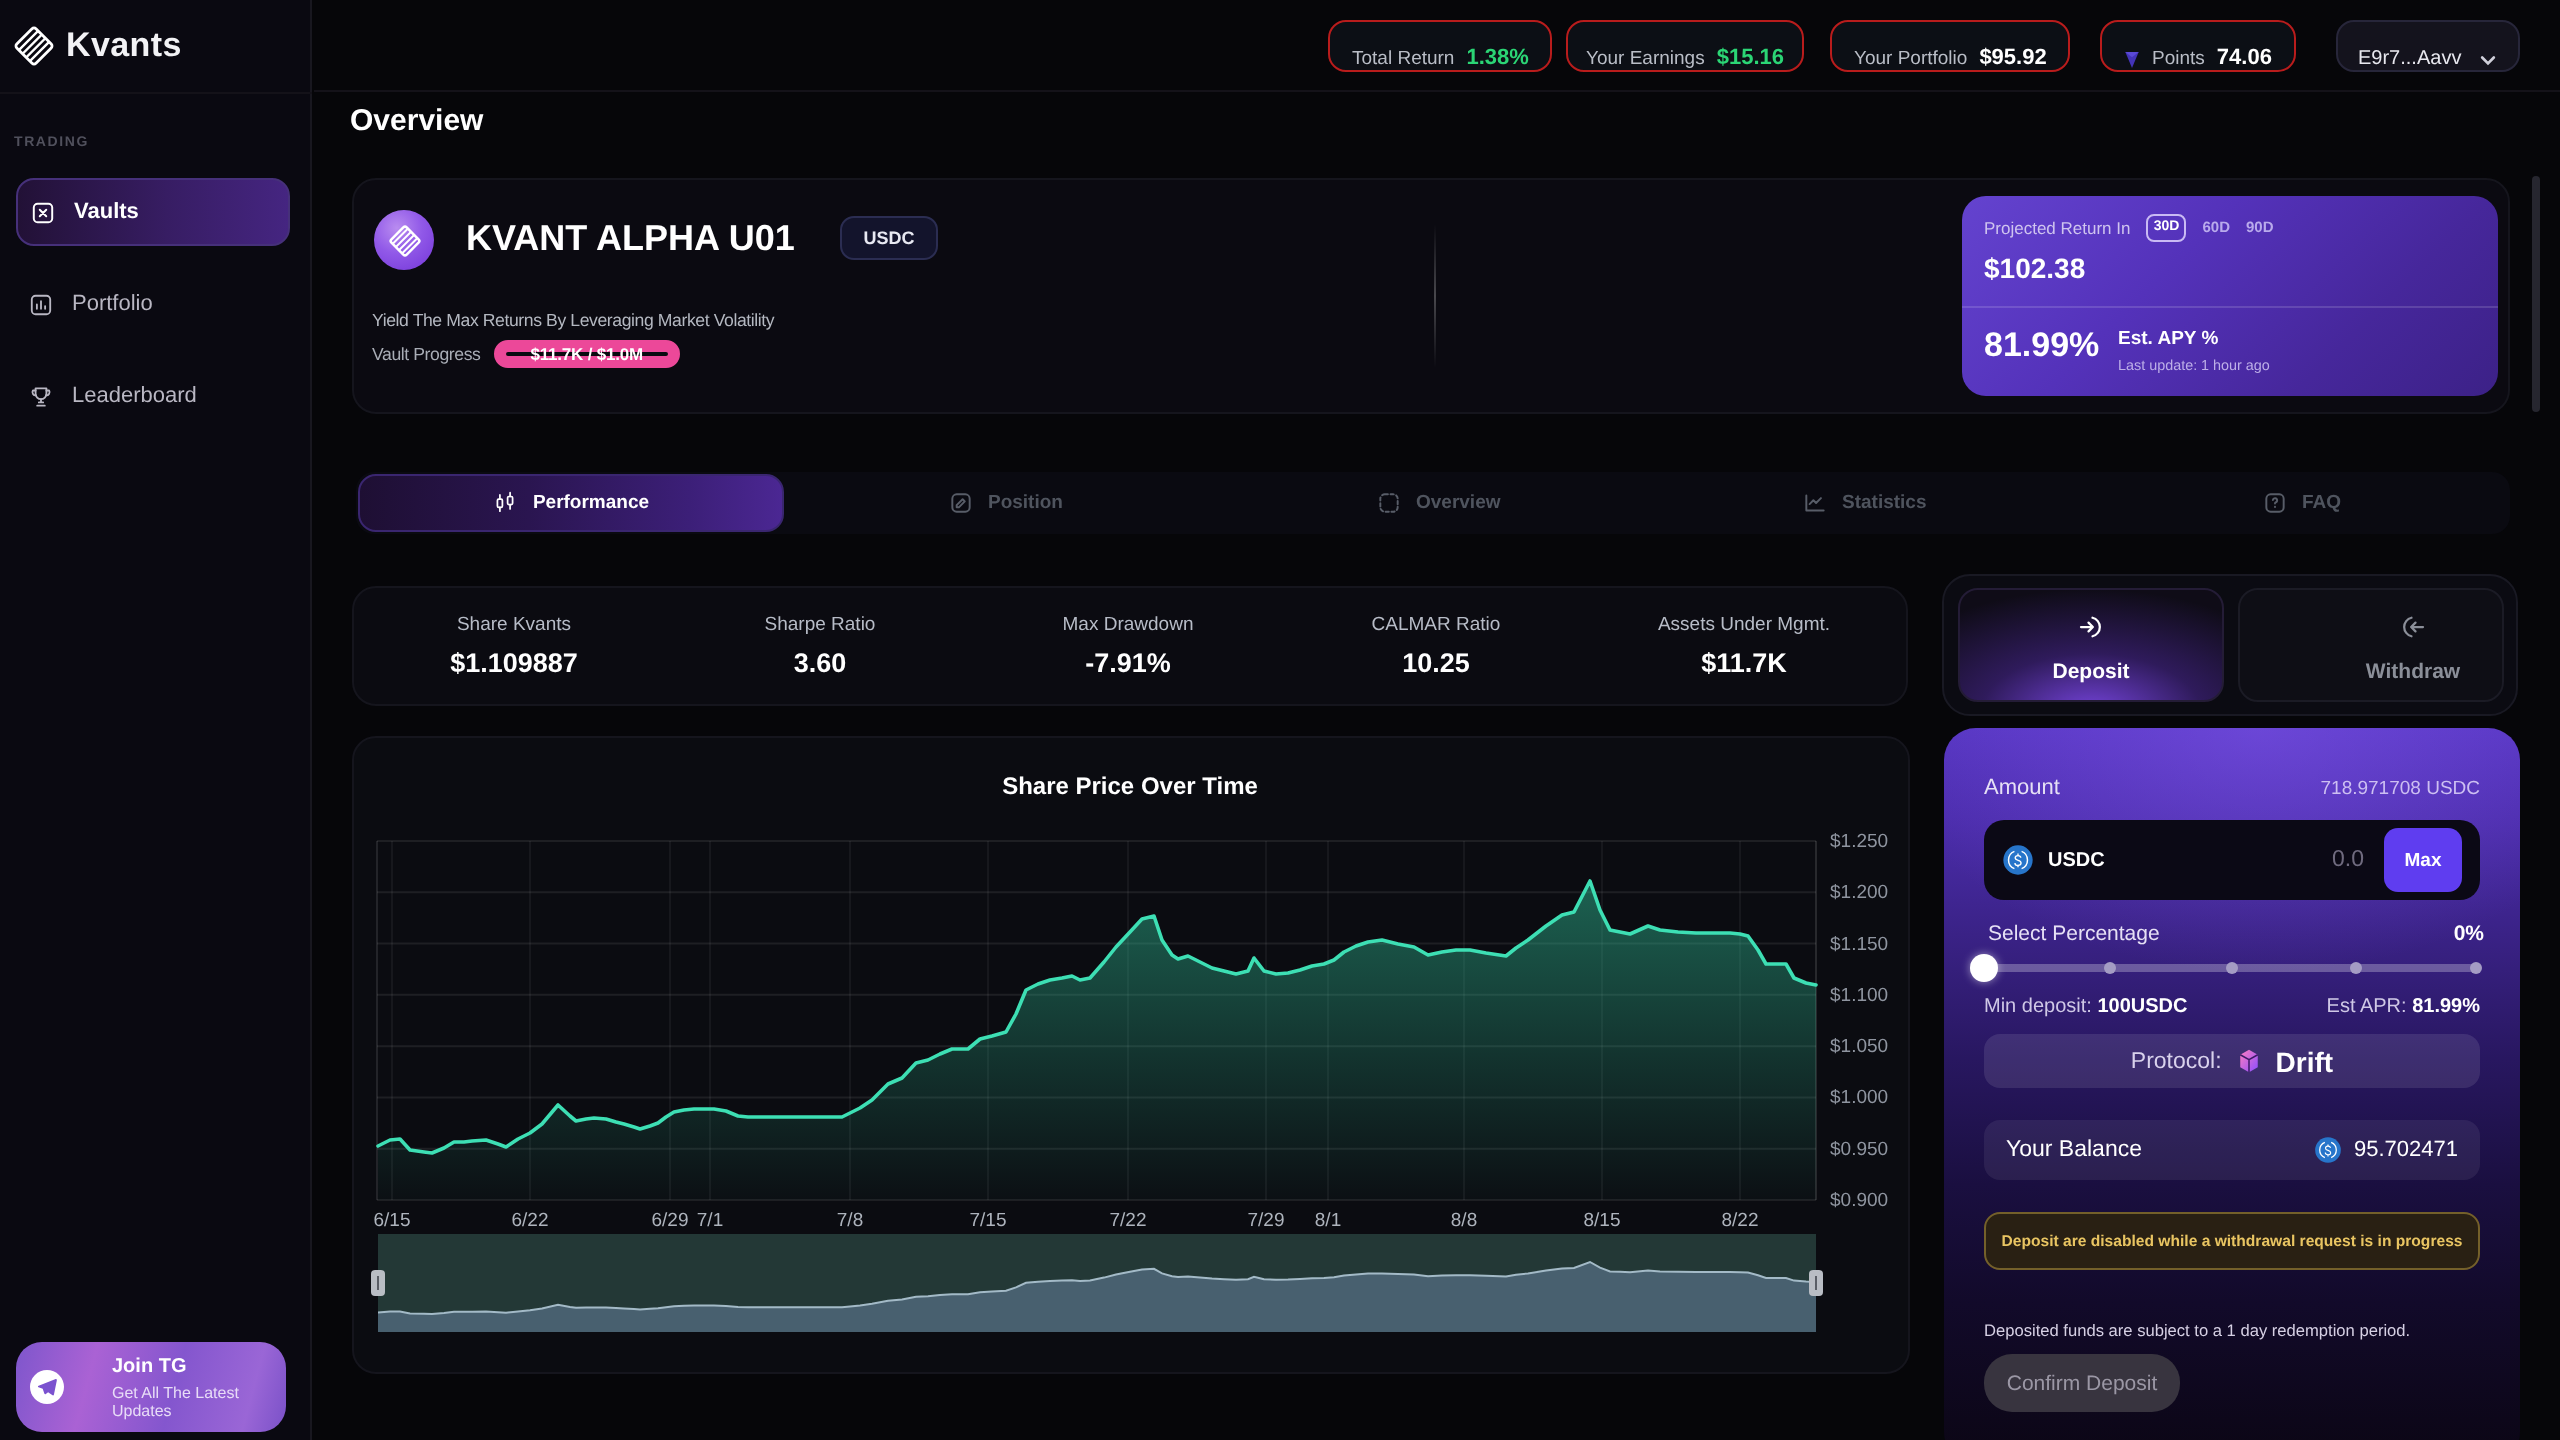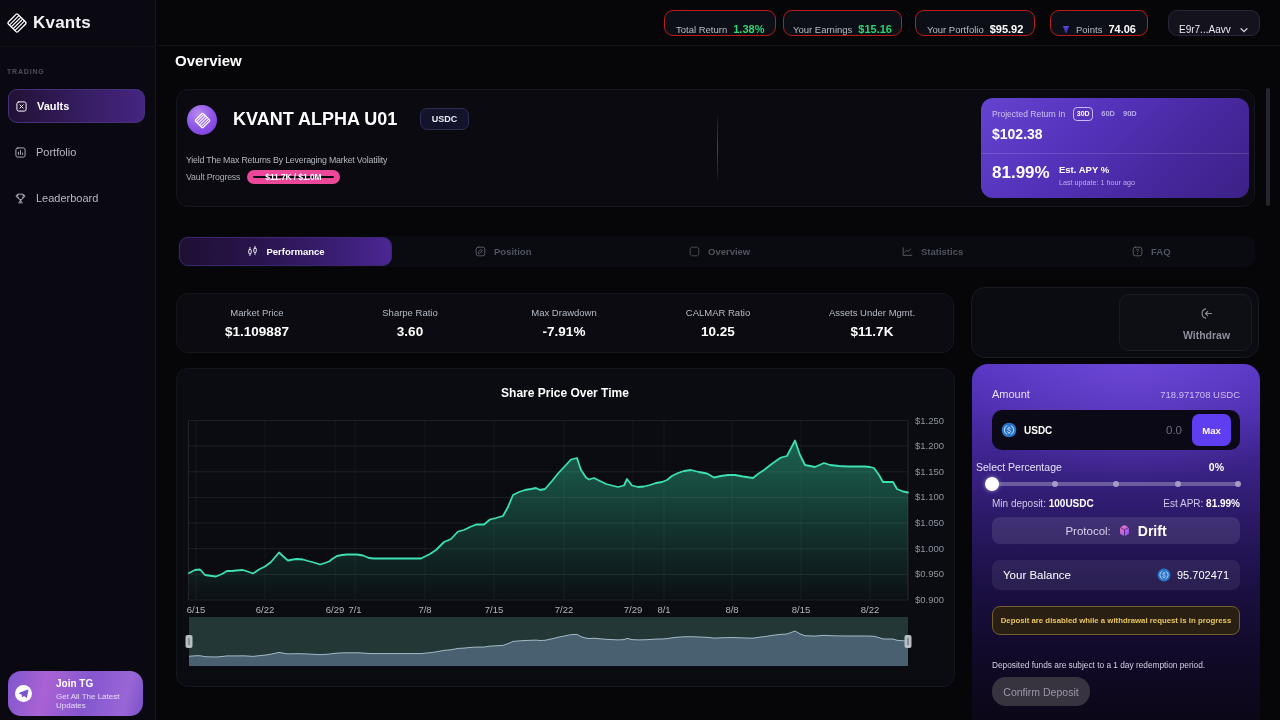--- a/index.html
+++ b/index.html
@@ -1,21 +1,21 @@
 <!DOCTYPE html>
 <html><head>
 <meta charset="utf-8">
 <style>
   * { margin:0; padding:0; box-sizing:border-box; }
   html,body { width:1280px; height:720px; overflow:hidden; background:#060609; font-family:"Liberation Sans", sans-serif; }
   .abs { position:absolute; }
   body { position:relative; }
   
   #sidebar { left:0; top:0; width:156px; height:720px; background:#0a0911; border-right:1px solid #18171f; }
-  #logo { left:6px; top:12px; display:flex; align-items:center; gap:5px;text-decoration:underline; }
+  #logo { left:6px; top:12px; display:flex; align-items:center; gap:5px; }
   #logo .lname { color:#f2f2f5; font-size:17px; font-weight:bold; letter-spacing:.2px; }
   #trading { left:7px; top:68px; color:#50505c; font-size:7px; font-weight:bold; letter-spacing:0.8px; }
   .navitem { left:8px; width:137px; height:34px; display:flex; align-items:center; gap:9px; padding-left:6px; border-radius:9px; color:#b9b7c3; font-size:11px; }
   #nav-vaults { top:89px; background:linear-gradient(90deg,#221136 0%,#371d63 55%,#452581 100%); border:1px solid #46307a; color:#fff; font-weight:bold; }
   #nav-portfolio { top:135px; }
   #nav-leader { top:181px; }
   #jointg { left:8px; top:671px; width:135px; height:45px; border-radius:13px; background:linear-gradient(105deg,#7e56cc 0%,#aa62d4 28%,#8456ce 58%,#9a66d6 85%,#7a51c8 100%); display:flex; align-items:center; gap:24px; padding-left:7px; }
   #jointg .tgc { width:17px; height:17px; border-radius:50%; background:#fff; display:flex; align-items:center; justify-content:center; flex:0 0 17px; }
   #jointg .t1 { display:block; color:#fff; font-size:10px; font-weight:bold; line-height:11px; }
   #jointg .t2 { display:block; color:#e8dcf7; font-size:8px; line-height:9px; margin-top:3px; }
@@ -70,21 +70,21 @@
        radial-gradient(260px 170px at 55% 0%, rgba(139,97,248,.40) 0%, rgba(90,55,200,0) 72%),
        linear-gradient(180deg,#5635c1 0%,#4c2dad 12%,#3a2286 28%,#281760 45%,#1a0f40 62%,#120a2a 78%,#0b0614 100%);
   }
   #dpanel .lbl { color:#e6e0f5; font-size:11px; }
   #amtrow { left:20px; top:24px; width:248px; display:flex; justify-content:space-between; align-items:center; }
   #amtrow .rr { color:#cdbff2; font-size:9.5px; }
   #inbox { left:20px; top:46px; width:248px; height:40px; background:#0b0915; border-radius:10px; display:flex; align-items:center; padding:0 9px; }
   #inbox .usdct { color:#fff; font-size:10px; font-weight:bold; margin-left:7px; }
   #inbox .zz { color:#6f6a7e; font-size:11.5px; margin-left:auto; }
   #maxbtn { margin-left:10px; width:39px; height:32px; border-radius:7px; background:#5f3df0; color:#fff; font-size:9.5px; font-weight:bold; display:flex; align-items:center; justify-content:center; }
-  #selrow { left:4px; top:97px; width:248px; display:flex; justify-content:space-between; }
+  #selrow { left:22px; top:97px; width:248px; display:flex; justify-content:space-between; }
   #selrow .r { color:#fff; font-size:10.5px; font-weight:bold; }
   #seltrack { left:20px; top:118px; width:248px; height:4px; border-radius:2px; background:rgba(255,255,255,.27); }
   .sdot { position:absolute; top:117px; width:6px; height:6px; border-radius:50%; background:#a49cc4; }
   #sthumb { left:13px; top:113px; width:14px; height:14px; border-radius:50%; background:#fff; box-shadow:0 0 4px rgba(255,255,255,.5); }
   #minrow { left:20px; top:134px; width:248px; display:flex; justify-content:space-between; color:#cfc8e6; font-size:10px; }
   #minrow b { color:#fff; }
   #protbar { left:20px; top:153px; width:248px; height:27px; border-radius:8px; background:rgba(255,255,255,.10); display:flex; align-items:center; justify-content:center; gap:6px; color:#d9d2ec; font-size:11.5px; }
   #protbar b { color:#fff; font-size:14px; }
   #balbar { left:20px; top:196px; width:248px; height:30px; border-radius:8px; background:rgba(255,255,255,.07); display:flex; align-items:center; padding:0 11px; color:#fff; font-size:11.5px; }
   #balbar .bv { margin-left:auto; display:flex; align-items:center; gap:6px; font-size:11px; }
@@ -230,21 +230,21 @@
     <svg width="13" height="13" viewBox="0 0 24 24" fill="none" stroke="#585d68" stroke-width="1.8" stroke-linecap="round">
       <rect x="4" y="4" width="16" height="16" rx="4"></rect>
       <path d="M10 9.2a2 2 0 1 1 2.4 2.3c-.4.1-.4.5-.4 1"></path>
       <path d="M12 15.5v.3"></path>
     </svg>
     FAQ
   </div>
 
   <div id="scard" class="card">
     <div class="stat" style="left:20px;">
-      <div class="sl">Market Price</div>
+      <div class="sl">Share Kvants</div>
       <div class="sv">$1.109887</div>
     </div>
     <div class="stat" style="left:173px;">
       <div class="sl">Sharpe Ratio</div>
       <div class="sv">3.60</div>
     </div>
     <div class="stat" style="left:327px;">
       <div class="sl">Max Drawdown</div>
       <div class="sv">-7.91%</div>
     </div>
@@ -252,20 +252,27 @@
       <div class="sl">CALMAR Ratio</div>
       <div class="sv">10.25</div>
     </div>
     <div class="stat" style="left:635px;">
       <div class="sl">Assets Under Mgmt.</div>
       <div class="sv">$11.7K</div>
     </div>
   </div>
 
   <div id="dwcard" class="abs">
+    <div id="dwb1" class="dwbtn">
+      <svg style="margin-top:11px" width="15" height="15" viewBox="0 0 24 24" fill="none" stroke="#fff" stroke-width="1.8" stroke-linecap="round" stroke-linejoin="round">
+        <path d="M13.2 4.6a7.6 7.6 0 0 1 0 14.8"></path>
+        <path d="M4 12h9.5 M10 8.5 13.5 12 10 15.5"></path>
+      </svg>
+      <div class="dl">Deposit</div>
+    </div>
     <div id="dwb2" class="dwbtn">
       <svg style="margin-top:11px" width="15" height="15" viewBox="0 0 24 24" fill="none" stroke="#8b8f99" stroke-width="1.8" stroke-linecap="round" stroke-linejoin="round">
         <path d="M10.8 4.6a7.6 7.6 0 0 0 0 14.8"></path>
         <path d="M20 12h-9.5 M14 8.5 10.5 12 14 15.5"></path>
       </svg>
       <div class="dl">Withdraw</div>
     </div>
   </div>
 
   <div id="ccard" class="card">

